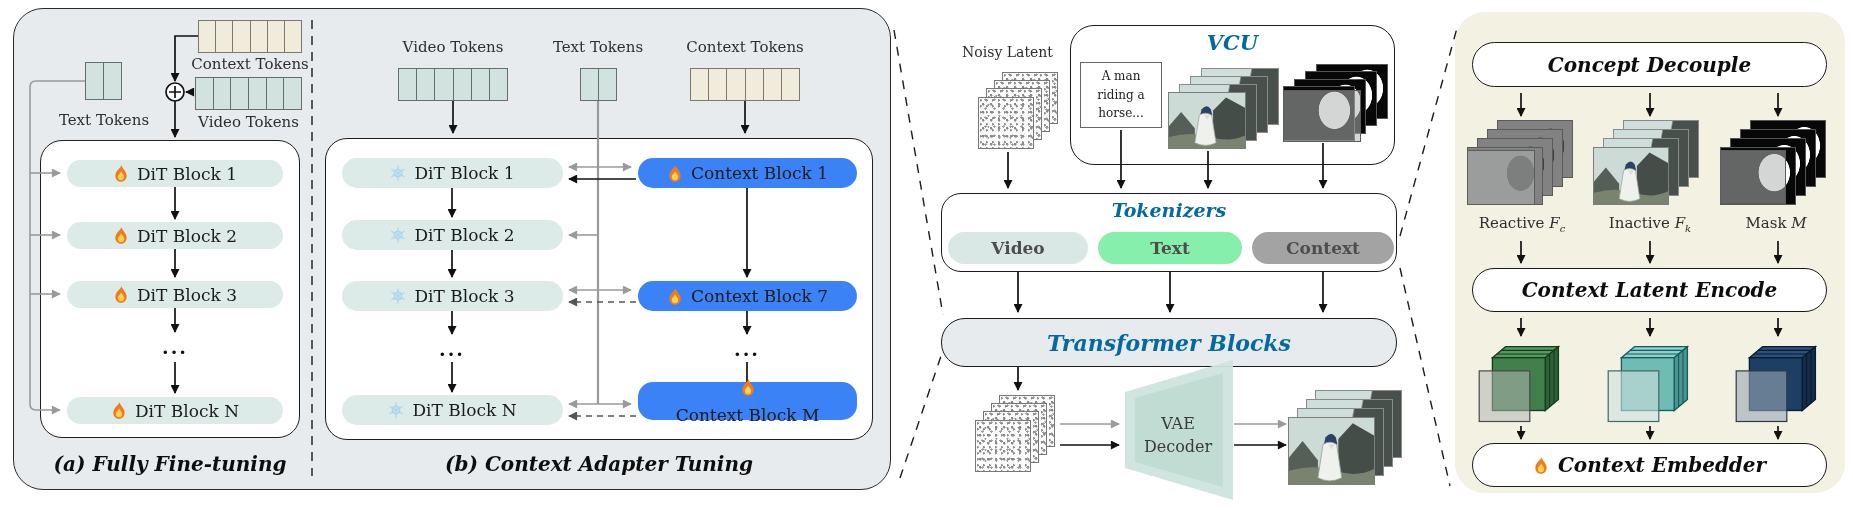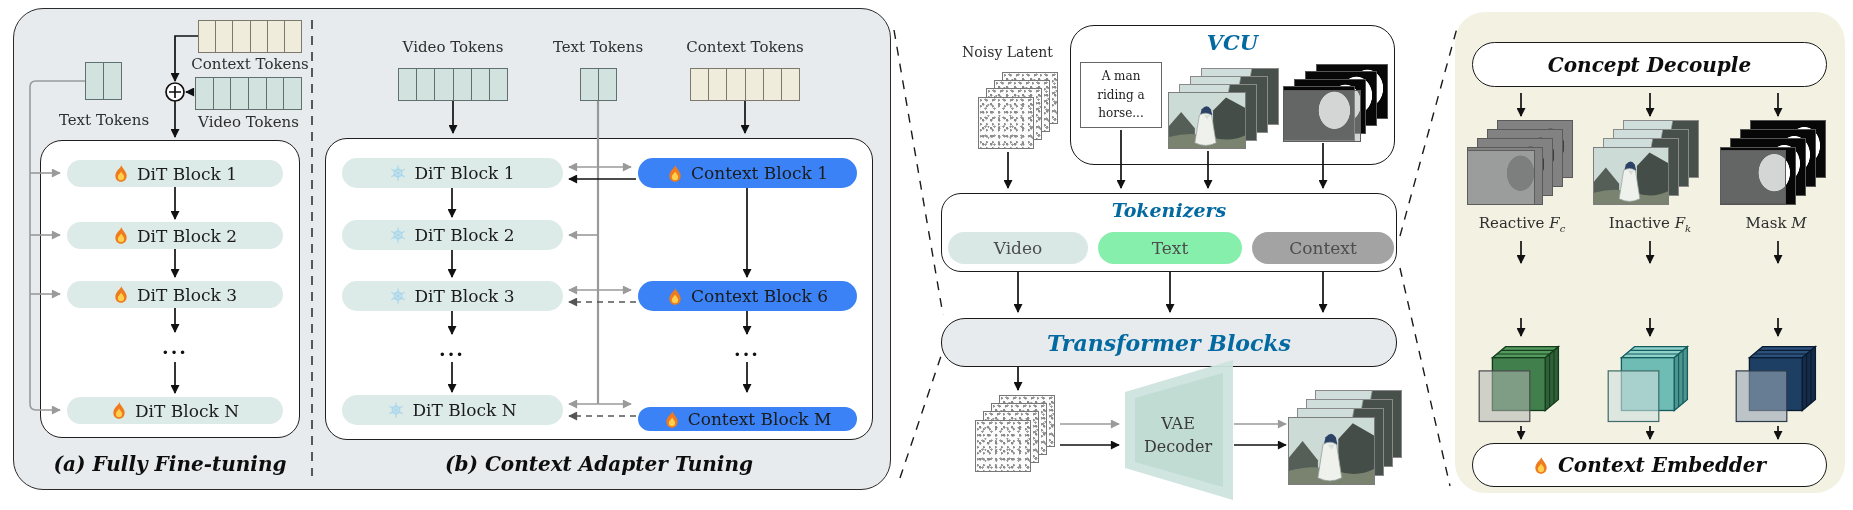--- a/index.html
+++ b/index.html
@@ -17,21 +17,21 @@
   .tokstrip{display:flex;border:1.3px solid #60706e;}
   .tokstrip i{flex:1;border-right:1.1px solid #60706e;}
   .tokstrip i:last-child{border-right:none;}
   .teal i{background:#d2e3df;}
   .cream{border-color:#7d786c;}
   .cream i{background:#efecdc;border-color:#7d786c;}
   .lab{font-size:15px;color:#2e2e2e;text-align:center;white-space:nowrap;}
   .cap{font-weight:bold;font-style:italic;font-size:20px;color:#0d0d0d;text-align:center;}
   .title{font-weight:bold;font-style:italic;text-align:center;color:#0369a1;}
   .tokpill{border-radius:16px;display:flex;align-items:center;justify-content:center;
-           font-size:17px;color:#4d4d4d;}
+           font-size:17px;color:#4d4d4d;font-weight:bold;}
   .bigpill{background:#fff;border:1.6px solid #1a1a1a;border-radius:23px;
            display:flex;align-items:center;justify-content:center;gap:9px;
            font-weight:bold;font-style:italic;font-size:20px;color:#0d0d0d;}
   .frame{position:absolute;border:1.2px solid #858585;box-sizing:border-box;}
   .noise{background-color:#fbfbfb;background-image:
      radial-gradient(circle at 30% 40%, #8e8e8e 0 1px, rgba(0,0,0,0) 1.3px),
      radial-gradient(circle at 72% 18%, #9a9a9a 0 1px, rgba(0,0,0,0) 1.3px),
      radial-gradient(circle at 52% 78%, #888 0 1.2px, rgba(0,0,0,0) 1.5px),
      radial-gradient(circle at 86% 62%, #9a9a9a 0 .9px, rgba(0,0,0,0) 1.2px);
      background-size:6px 6px,9px 9px,8px 8px,11px 11px;border-color:#777;}
@@ -291,24 +291,24 @@
         <path d="M12.5 1.5 C15 8 20.5 10.5 20.5 17.5 C20.5 23 16.6 26.5 12 26.5 C7.4 26.5 3.5 23 3.5 17.5 C3.5 13.5 5.5 11 7.5 8.5 C8.6 7.2 11.5 4.5 12.5 1.5 Z" fill="#ef7b1e"></path>
         <path d="M12.2 11 C13.8 14.8 16.8 15.6 16.8 19.3 C16.8 22.3 14.7 24.2 12 24.2 C9.3 24.2 7.2 22.3 7.2 19.3 C7.2 16 10.6 14.6 12.2 11 Z" fill="#ffd04d"></path>
       </svg>
     <span>Context Block 1</span>
   </div>
   <div class="abs pill ctxp" style="left:638px;top:281px;width:219px;height:30px;">
     <svg class="fire" viewBox="0 0 24 28">
         <path d="M12.5 1.5 C15 8 20.5 10.5 20.5 17.5 C20.5 23 16.6 26.5 12 26.5 C7.4 26.5 3.5 23 3.5 17.5 C3.5 13.5 5.5 11 7.5 8.5 C8.6 7.2 11.5 4.5 12.5 1.5 Z" fill="#ef7b1e"></path>
         <path d="M12.2 11 C13.8 14.8 16.8 15.6 16.8 19.3 C16.8 22.3 14.7 24.2 12 24.2 C9.3 24.2 7.2 22.3 7.2 19.3 C7.2 16 10.6 14.6 12.2 11 Z" fill="#ffd04d"></path>
       </svg>
-    <span>Context Block 6</span>
+    <span>Context Block 7</span>
   </div>
   <div class="abs dots" style="left:712px;top:338px;width:70px;">...</div>
-  <div class="abs pill ctxp" style="left:638px;top:407px;width:219px;height:24px;">
+  <div class="abs pill ctxp" style="left:638px;top:382px;width:219px;height:38px;flex-direction:column;">
     <svg class="fire" viewBox="0 0 24 28">
         <path d="M12.5 1.5 C15 8 20.5 10.5 20.5 17.5 C20.5 23 16.6 26.5 12 26.5 C7.4 26.5 3.5 23 3.5 17.5 C3.5 13.5 5.5 11 7.5 8.5 C8.6 7.2 11.5 4.5 12.5 1.5 Z" fill="#ef7b1e"></path>
         <path d="M12.2 11 C13.8 14.8 16.8 15.6 16.8 19.3 C16.8 22.3 14.7 24.2 12 24.2 C9.3 24.2 7.2 22.3 7.2 19.3 C7.2 16 10.6 14.6 12.2 11 Z" fill="#ffd04d"></path>
       </svg>
     <span>Context Block M</span>
   </div>
   <div class="abs cap" style="left:325px;top:452px;width:548px;">(b) Context Adapter Tuning</div>
 
   <div class="abs lab" style="left:945px;top:44px;width:125px;font-size:14px;">Noisy Latent</div>
   <div class="abs" style="left:978px;top:72px;width:82px;height:80px;">
@@ -416,20 +416,23 @@
     <div class="frame maskf" style="left:20px;top:9px;width:76px;height:58px;"></div>
     <div class="frame maskf" style="left:10px;top:18px;width:76px;height:58px;"></div>
     <div class="frame maskf" style="left:0;top:27px;width:76px;height:58px;"></div>
     <div class="frame glass" style="left:0;top:30px;width:66px;height:54px;"></div>
   </div>
 
   <div class="abs lab" style="left:1467px;top:214px;width:110px;"><span>Reactive </span><span class="var">F</span><sub>c</sub></div>
   <div class="abs lab" style="left:1595px;top:214px;width:110px;"><span>Inactive </span><span class="var">F</span><sub>k</sub></div>
   <div class="abs lab" style="left:1722px;top:214px;width:108px;"><span>Mask </span><span class="var">M</span></div>
 
+  <div class="abs bigpill" style="left:1472px;top:268px;width:355px;height:44px;">
+    <span>Context Latent Encode</span>
+  </div>
 
   <svg class="abs" style="left:1477px;top:340px;" width="88" height="86" viewBox="0 0 80 78">
     <polygon points="14,16 26,6 74,6 62,16" fill="#549a5f" stroke="#143c1c" stroke-width="1.2"></polygon>
     <polygon points="62,16 74,6 74,54 62,64" fill="#2f6139" stroke="#143c1c" stroke-width="1.2"></polygon>
     <rect x="14" y="16" width="48" height="48" fill="#41804d" stroke="#143c1c" stroke-width="1.2"></rect>
     <polyline points="22,9.3 70,9.3 70,57.3" fill="none" stroke="#143c1c" stroke-width="1"></polyline>
     <polyline points="18,12.6 66,12.6 66,60.6" fill="none" stroke="#143c1c" stroke-width="1"></polyline>
     <rect x="2" y="28" width="46" height="46" fill="#b0b5b2" fill-opacity="0.55" stroke="#4a4a4a" stroke-width="1.1"></rect>
   </svg>
   <svg class="abs" style="left:1606px;top:340px;" width="88" height="86" viewBox="0 0 80 78">

